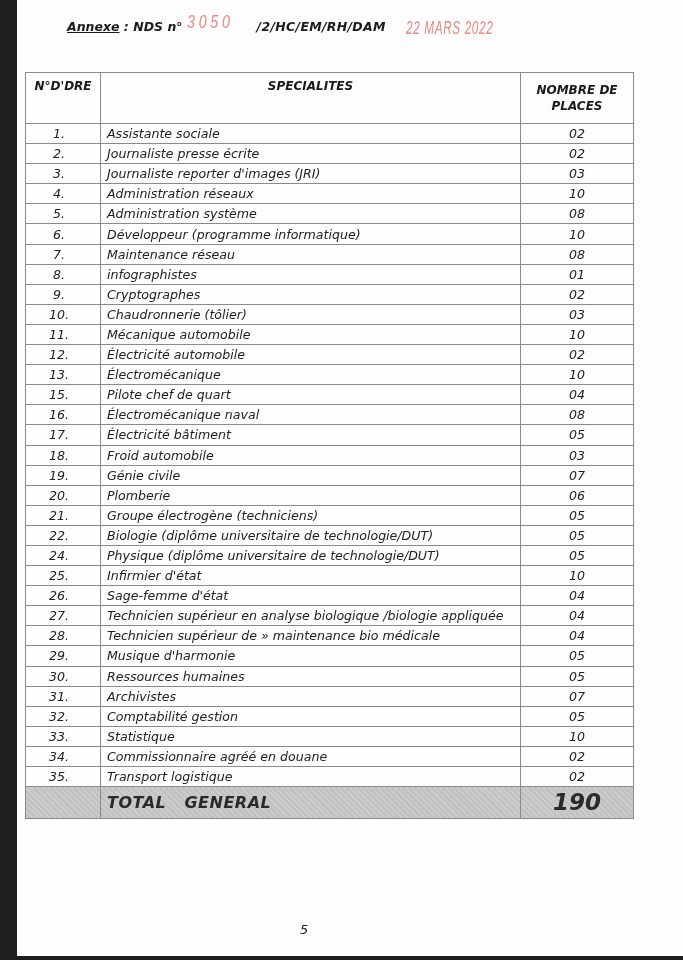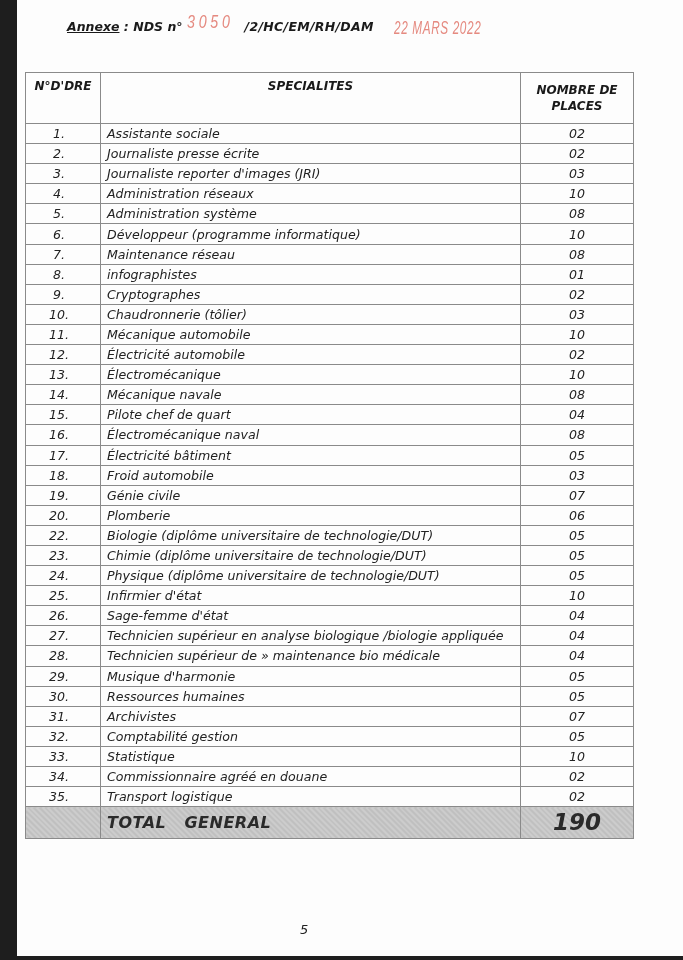--- a/index.html
+++ b/index.html
@@ -17,21 +17,21 @@
     position: absolute; left: 50px; top: 14px; height: 24px;
     display: flex; align-items: center; white-space: nowrap;
     font-size: 12.5px; font-weight: bold; color: #1a1a1a;
   }
   .annexe { text-decoration: underline; }
   .stamp-num {
     color: #e58a80; font-weight: normal; font-family: "Liberation Sans", sans-serif;
     font-size: 19px; letter-spacing: 5px; margin: -8px 12px 0 4px; transform: scaleX(0.75);
     display: inline-block; transform-origin: left center; width: 46px;
   }
-  .ref { margin-left: 0; letter-spacing: 0.3px; }
+  .ref { margin-left: 12px; letter-spacing: 0.3px; }
   .stamp-date {
     color: #e58a80; font-weight: normal; font-family: "Liberation Sans", sans-serif;
     font-size: 19px; margin-left: 20px; display: inline-block; transform: scaleX(0.62);
     transform-origin: left center; letter-spacing: 1px; margin-top: 4px;
   }
   table {
     position: absolute; left: 8px; top: 72px; width: 608px;
     border-collapse: collapse; table-layout: fixed;
     font-family: "DejaVu Sans", sans-serif; color: #222;
   }
@@ -143,25 +143,20 @@
           <td class="num">12.</td>
           <td class="spec">Électricité automobile</td>
           <td class="places">02</td>
         </tr>
         <tr>
           <td class="num">13.</td>
           <td class="spec">Électromécanique</td>
           <td class="places">10</td>
         </tr>
         <tr>
-          <td class="num">14.</td>
-          <td class="spec">Mécanique navale</td>
-          <td class="places">08</td>
-        </tr>
-        <tr>
           <td class="num">15.</td>
           <td class="spec">Pilote chef de quart</td>
           <td class="places">04</td>
         </tr>
         <tr>
           <td class="num">16.</td>
           <td class="spec">Électromécanique naval</td>
           <td class="places">08</td>
         </tr>
         <tr>
@@ -178,27 +173,27 @@
           <td class="num">19.</td>
           <td class="spec">Génie civile</td>
           <td class="places">07</td>
         </tr>
         <tr>
           <td class="num">20.</td>
           <td class="spec">Plomberie</td>
           <td class="places">06</td>
         </tr>
         <tr>
+          <td class="num">21.</td>
+          <td class="spec">Groupe électrogène (techniciens)</td>
+          <td class="places">05</td>
+        </tr>
+        <tr>
           <td class="num">22.</td>
           <td class="spec">Biologie (diplôme universitaire de technologie/DUT)</td>
-          <td class="places">05</td>
-        </tr>
-        <tr>
-          <td class="num">23.</td>
-          <td class="spec">Chimie (diplôme universitaire de technologie/DUT)</td>
           <td class="places">05</td>
         </tr>
         <tr>
           <td class="num">24.</td>
           <td class="spec">Physique (diplôme universitaire de technologie/DUT)</td>
           <td class="places">05</td>
         </tr>
         <tr>
           <td class="num">25.</td>
           <td class="spec">Infirmier d'état</td>

